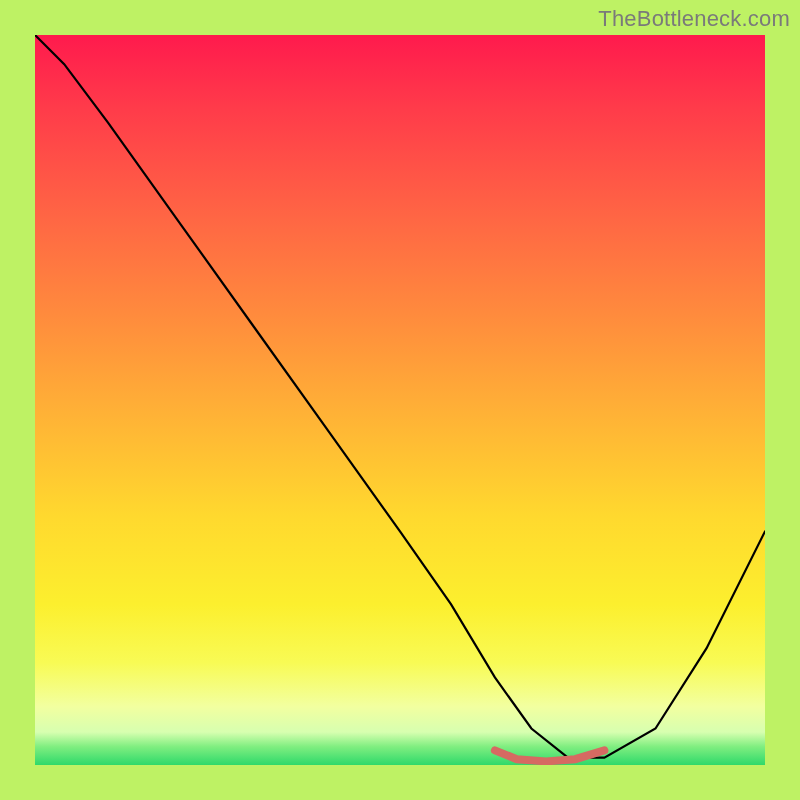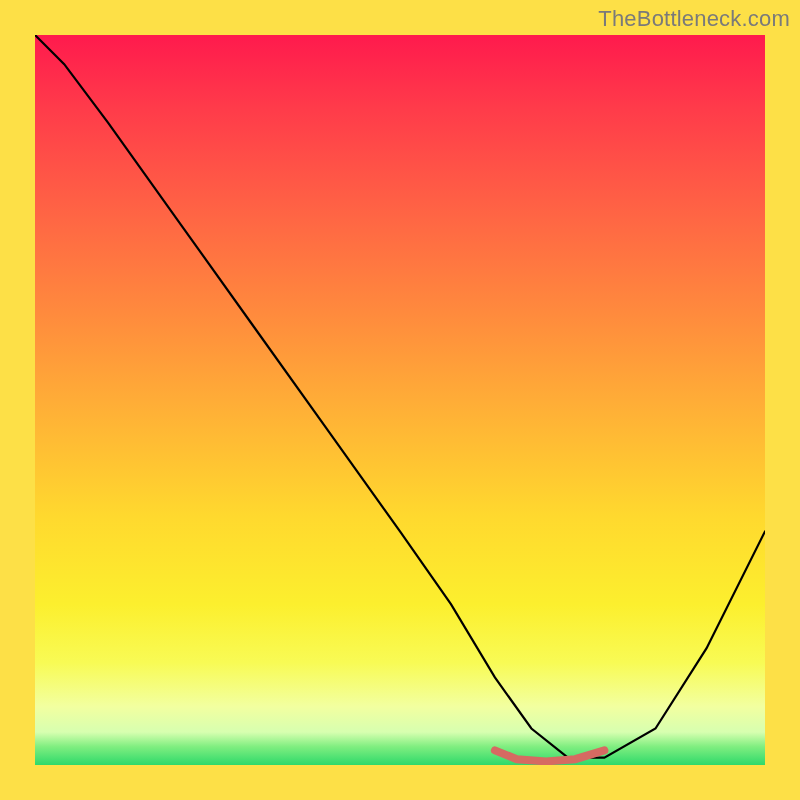--- a/index.html
+++ b/index.html
@@ -10,21 +10,21 @@
     background: #000;
     overflow: hidden;
     font-family: Arial, Helvetica, sans-serif;
   }
   .frame {
     position: absolute;
     left: 0;
     top: 0;
     width: 800px;
     height: 800px;
-    background: #fde047;
+    background: #bef264;
   }
   .plot {
     position: absolute;
     left: 35px;
     top: 35px;
     width: 730px;
     height: 730px;
     
     background: linear-gradient(
       to bottom,

